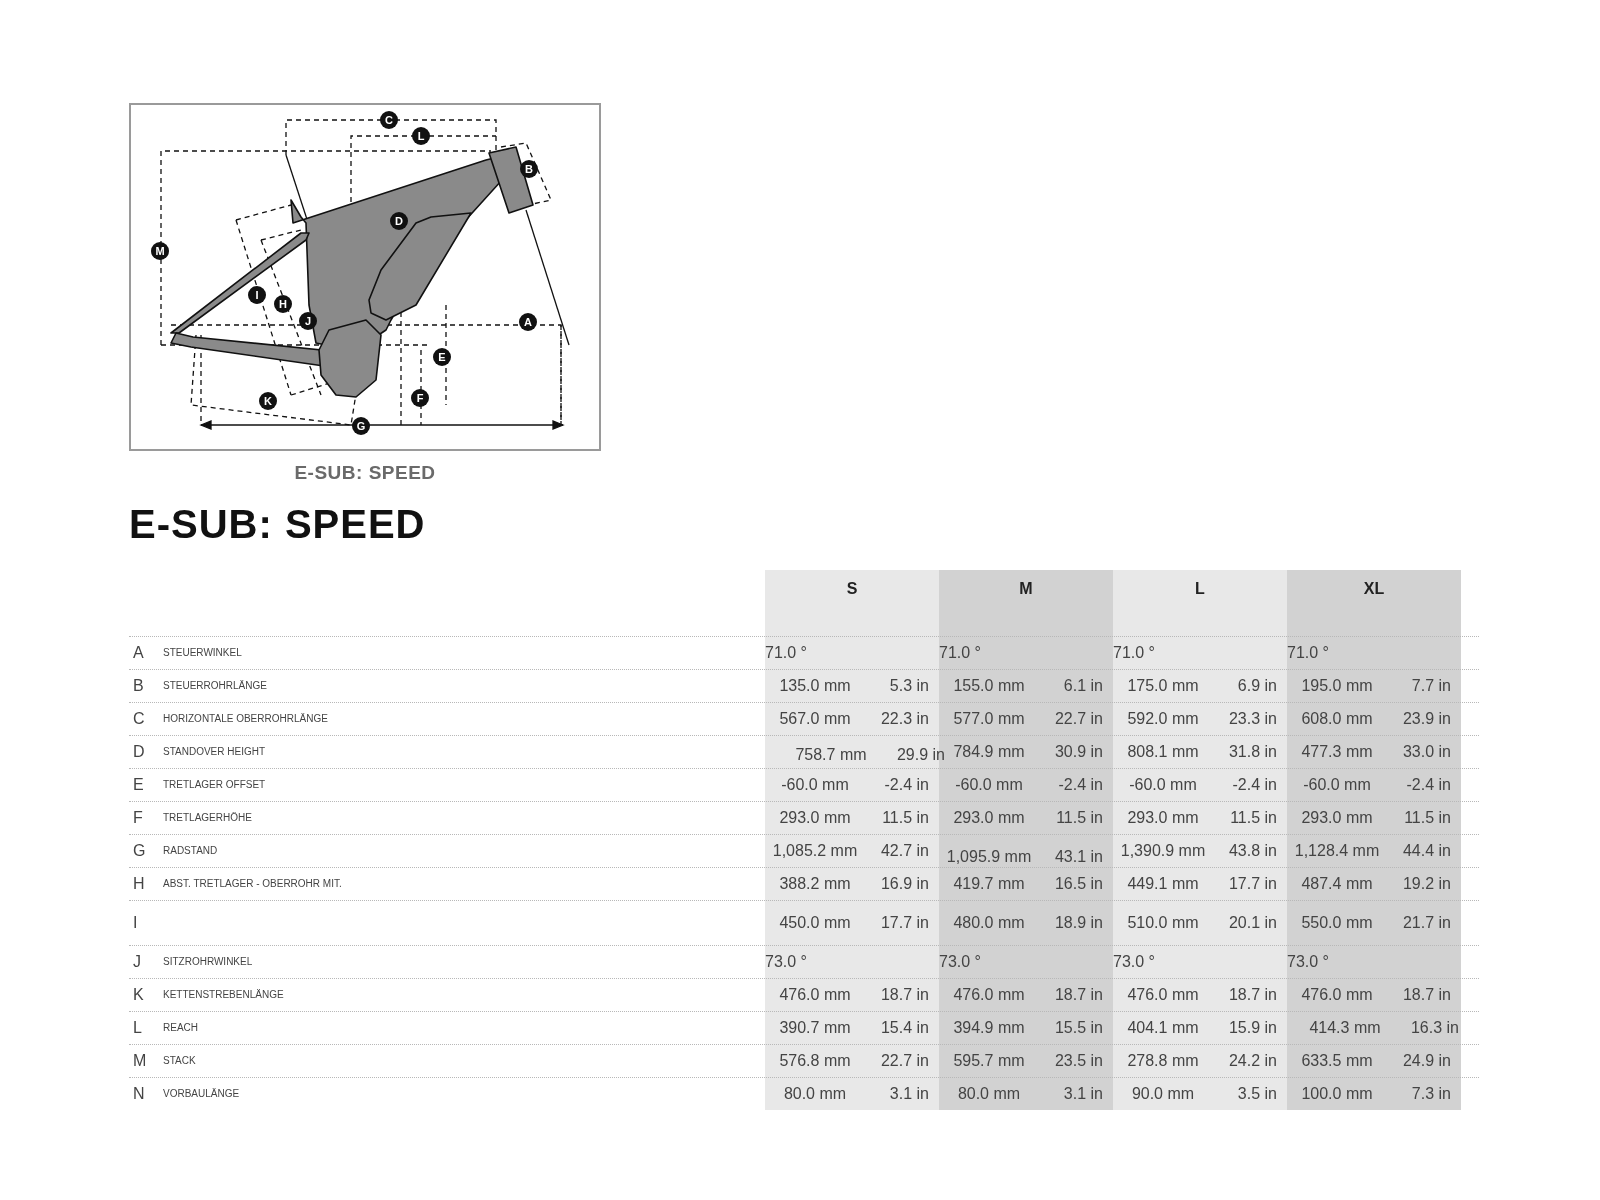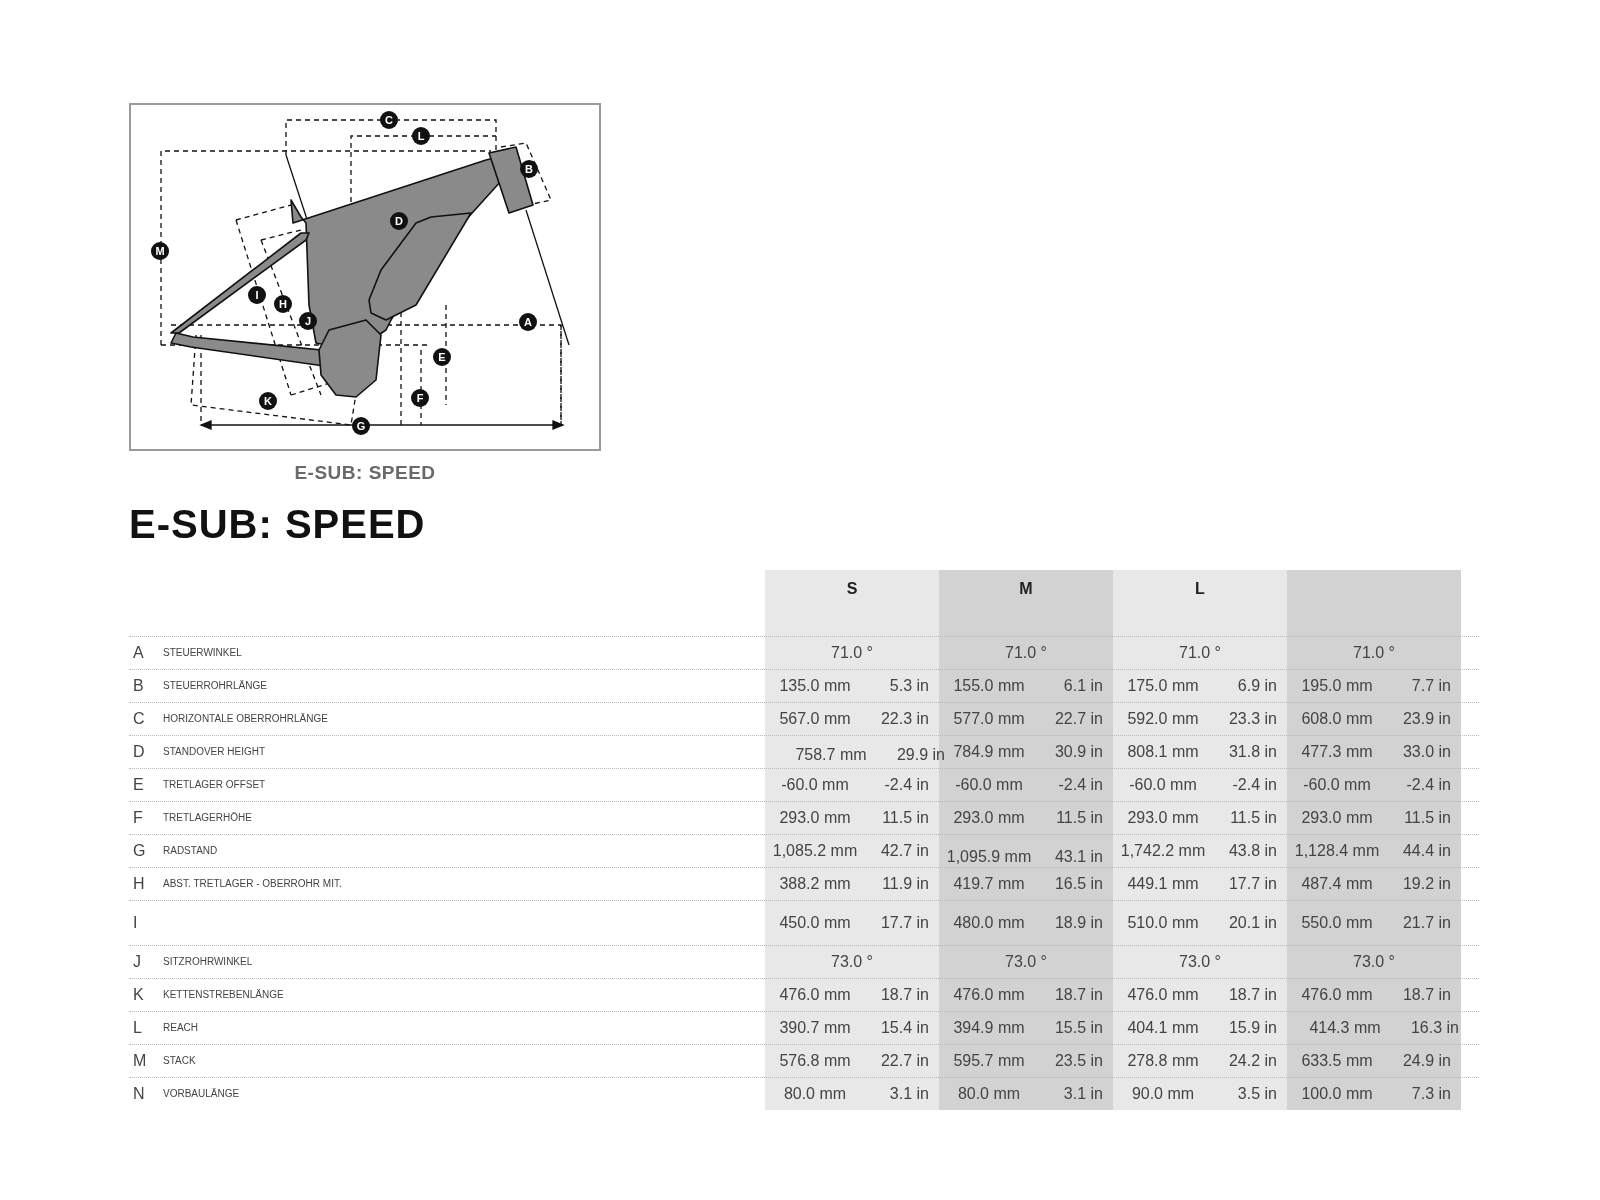--- a/index.html
+++ b/index.html
@@ -35,21 +35,21 @@
     position: relative; height: 33px; border-top: 1px dotted #b8b8b8;
     display: flex; align-items: center;
   }
   .row.tall { height: 45px; }
   .row:last-child { border-bottom: none; }
   .row-letter { position: absolute; left: 4px; font-size: 16px; color: #444; }
   .row-label { position: absolute; left: 34px; font-size: 10px; color: #444; line-height: 18px; width: 300px; }
   .cell { position: absolute; width: 174px; height: 100%; display: flex; align-items: center; font-size: 16px; color: #444; }
   .cell .mm { position: absolute; left: 6px; width: 88px; text-align: center; white-space: nowrap; }
   .cell .in { position: absolute; right: 4px; width: 60px; text-align: right; padding-right: 6px; white-space: nowrap; }
-  .cell .deg { width: 100%; text-align: center; }
+  .cell .deg { width: 100%; }
 </style>
 </head>
 <body>
 
 <div class="diagram-frame">
   <svg viewBox="0 0 468 344">
     <g fill="none" stroke="#111" stroke-width="1.3" stroke-dasharray="5,4">
 
       <polyline points="155,50 155,15 365,15 365,52"></polyline>
 
@@ -166,20 +166,21 @@
 <div class="geo-table" id="geo-table">
   <div class="size-col-bg bg-light" style="left: 636px; height: 540px;"></div>
   <div class="size-col-bg bg-dark" style="left: 810px; height: 540px;"></div>
   <div class="size-col-bg bg-light" style="left: 984px; height: 540px;"></div>
   <div class="size-col-bg bg-dark" style="left: 1158px; height: 540px;"></div>
 
   <div class="head-row">
     <div class="size-head" style="left:636px;">S</div>
     <div class="size-head" style="left:810px;">M</div>
     <div class="size-head" style="left:984px;">L</div>
+    <div class="size-head" style="left:1158px;">XL</div>
   </div>
   <div id="rows">
       <div class="row">
         <span class="row-letter">A</span>
         <span class="row-label">STEUERWINKEL</span>
         <div class="cell" style="left: 636px;">
           <span class="deg">71.0 °</span>
         </div>
         <div class="cell" style="left: 810px;">
           <span class="deg">71.0 °</span>
@@ -296,34 +297,34 @@
         <span class="row-label">RADSTAND</span>
         <div class="cell" style="left: 636px;">
           <span class="mm">1,085.2 mm</span>
           <span class="in">42.7 in</span>
         </div>
         <div class="cell" style="left: 810px; margin-top: 11px;">
           <span class="mm">1,095.9 mm</span>
           <span class="in">43.1 in</span>
         </div>
         <div class="cell" style="left: 984px;">
-          <span class="mm">1,742.2 mm</span>
+          <span class="mm">1,390.9 mm</span>
           <span class="in">43.8 in</span>
         </div>
         <div class="cell" style="left: 1158px;">
           <span class="mm">1,128.4 mm</span>
           <span class="in">44.4 in</span>
         </div>
       </div>
       <div class="row">
         <span class="row-letter">H</span>
         <span class="row-label">ABST. TRETLAGER - OBERROHR MIT.</span>
         <div class="cell" style="left: 636px;">
           <span class="mm">388.2 mm</span>
-          <span class="in">11.9 in</span>
+          <span class="in">16.9 in</span>
         </div>
         <div class="cell" style="left: 810px;">
           <span class="mm">419.7 mm</span>
           <span class="in">16.5 in</span>
         </div>
         <div class="cell" style="left: 984px;">
           <span class="mm">449.1 mm</span>
           <span class="in">17.7 in</span>
         </div>
         <div class="cell" style="left: 1158px;">

